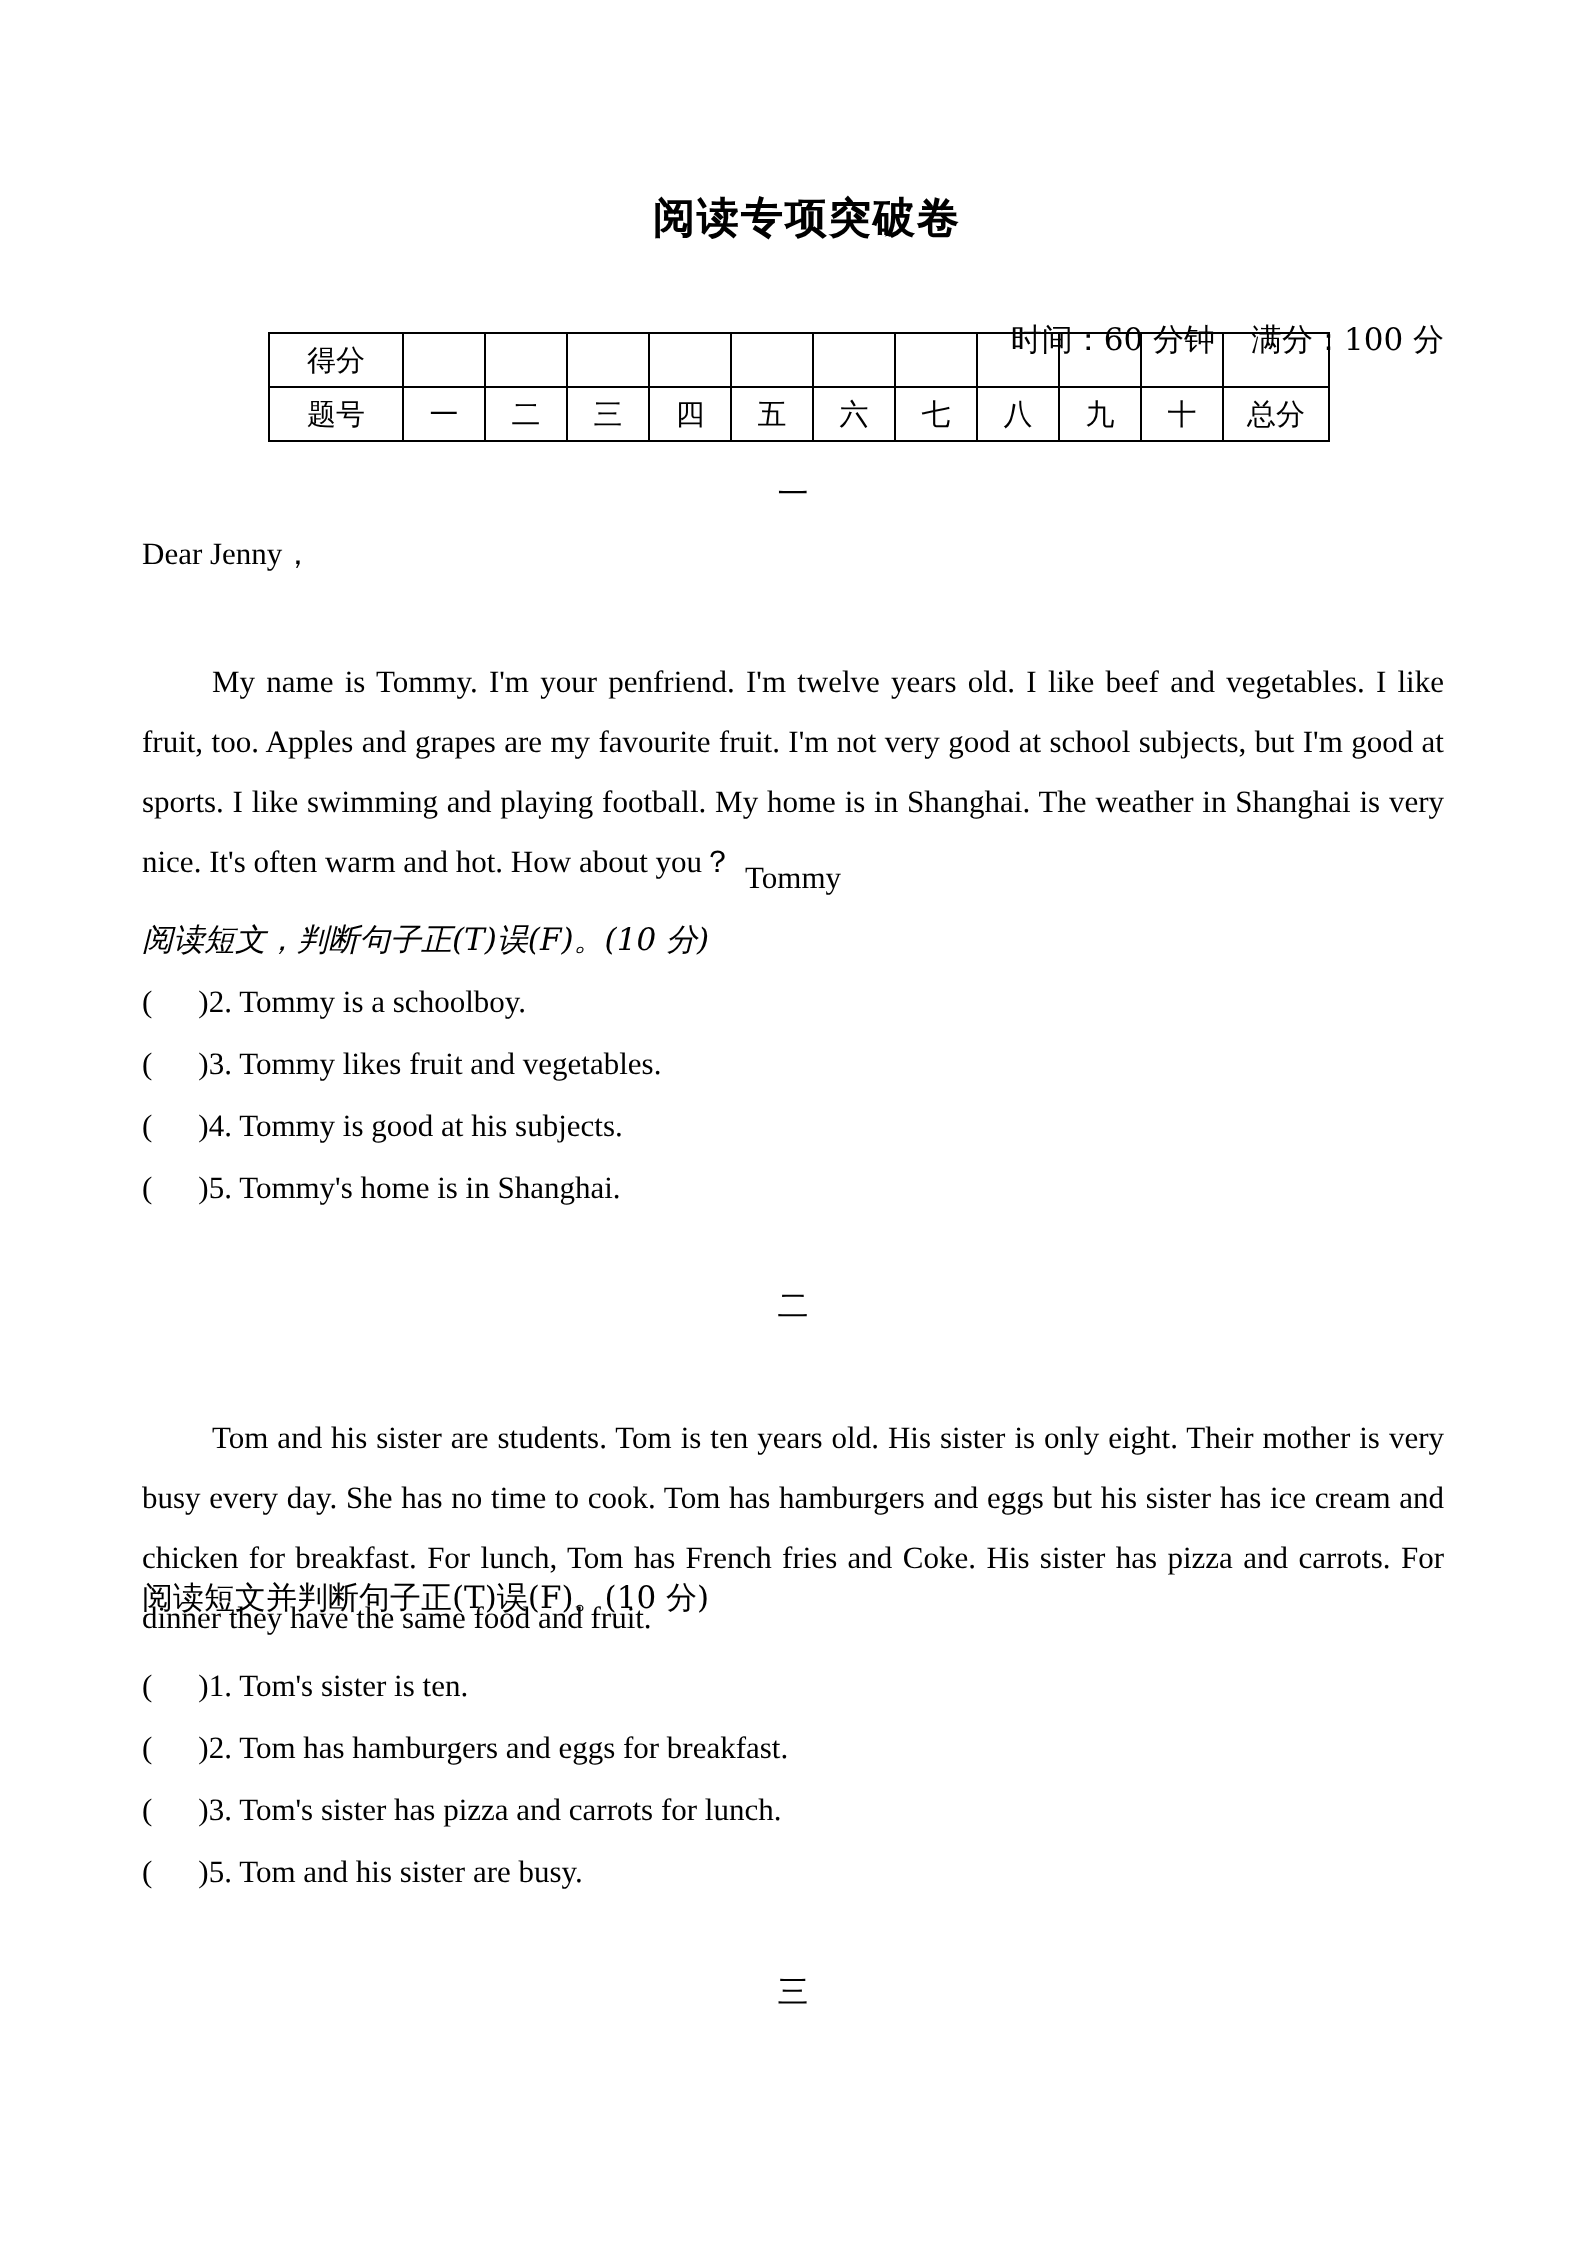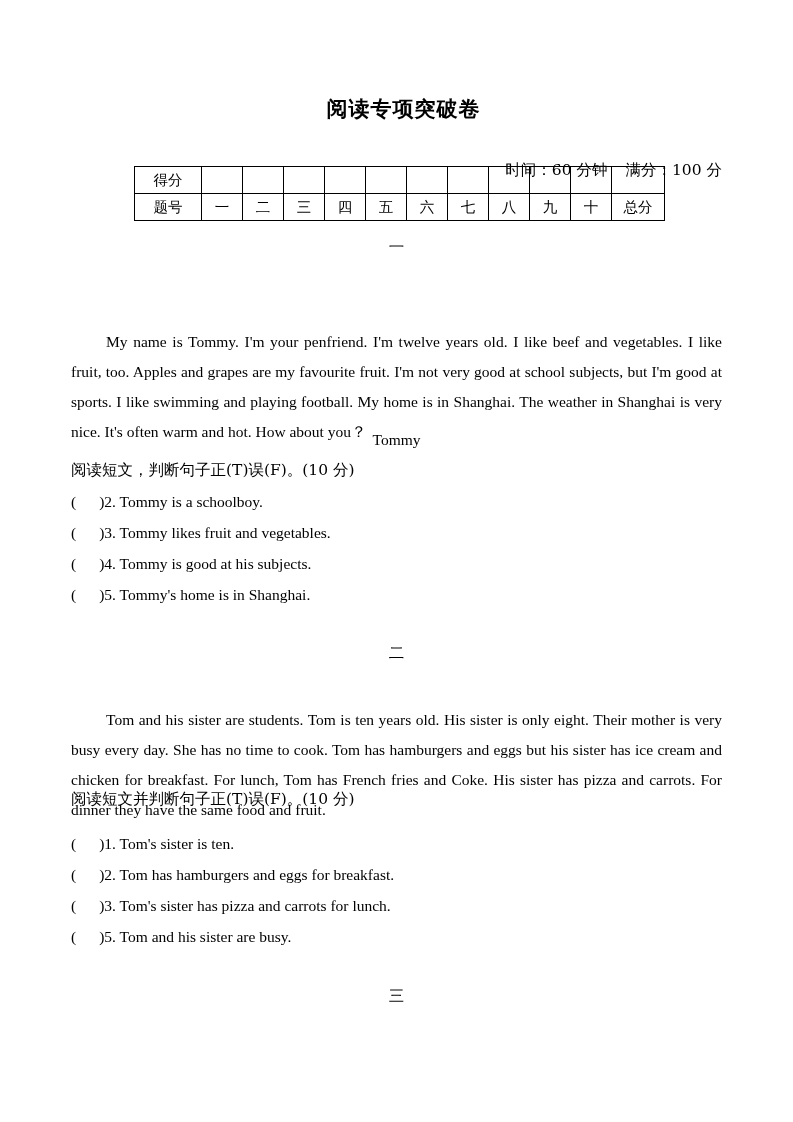--- a/index.html
+++ b/index.html
@@ -176,30 +176,33 @@
           <td class="col-num">九</td>
           <td class="col-num">十</td>
           <td class="col-total">总分</td>
         </tr>
       </tbody>
     </table>
   </div>
 
   <div class="section-mark" style="top:237px;">一</div>
 
+  <div class="tblock" style="top:263px;">
+    <div class="salutation">Dear Jenny，</div>
+  </div>
 
   <div class="tblock" style="top:295px;">
     <div class="para indent">My name is Tommy. I'm your penfriend. I'm twelve years old. I like beef and vegetables. I like fruit, too. Apples and grapes are my favourite fruit. I'm not very good at school subjects, but I'm good at sports. I like swimming and playing football. My home is in Shanghai. The weather in Shanghai is very nice. It's often warm and hot. How about you？</div>
   </div>
 
   <div class="tblock" style="top:425px;">
     <div class="signature">Tommy</div>
   </div>
 
-  <div class="cn-instruction" style="top:455px;">阅读短文，判断句子正(T)误(F)。(10 分)</div>
+  <div class="cn-instruction" style="top:455px;font-style:italic;">阅读短文，判断句子正(T)误(F)。(10 分)</div>
 
   <div class="qlist" style="top:486px;">
     <div class="qline"><span class="paren-open">(</span><span class="paren-gap"></span><span class="paren-close">)</span><span class="qtext">2. Tommy is a schoolboy.</span></div>
     <div class="qline"><span class="paren-open">(</span><span class="paren-gap"></span><span class="paren-close">)</span><span class="qtext">3. Tommy likes fruit and vegetables.</span></div>
     <div class="qline"><span class="paren-open">(</span><span class="paren-gap"></span><span class="paren-close">)</span><span class="qtext">4. Tommy is good at his subjects.</span></div>
     <div class="qline"><span class="paren-open">(</span><span class="paren-gap"></span><span class="paren-close">)</span><span class="qtext">5. Tommy's home is in Shanghai.</span></div>
   </div>
 
   <div class="section-mark" style="top:643px;">二</div>
 

